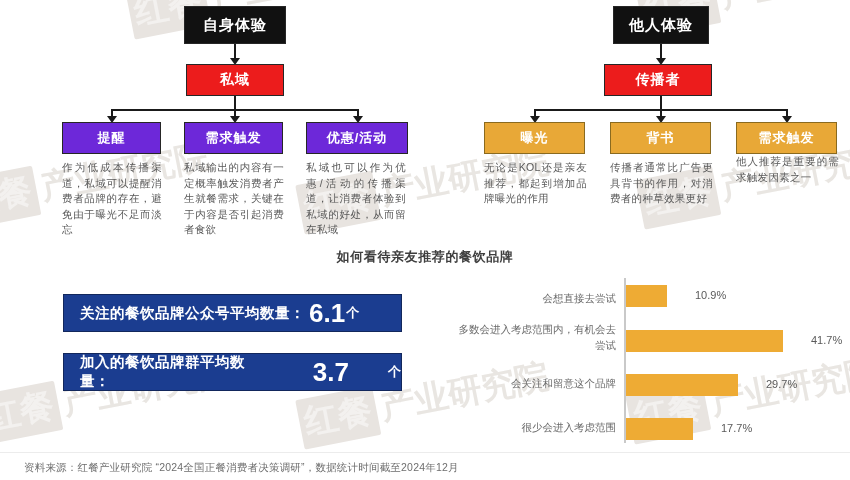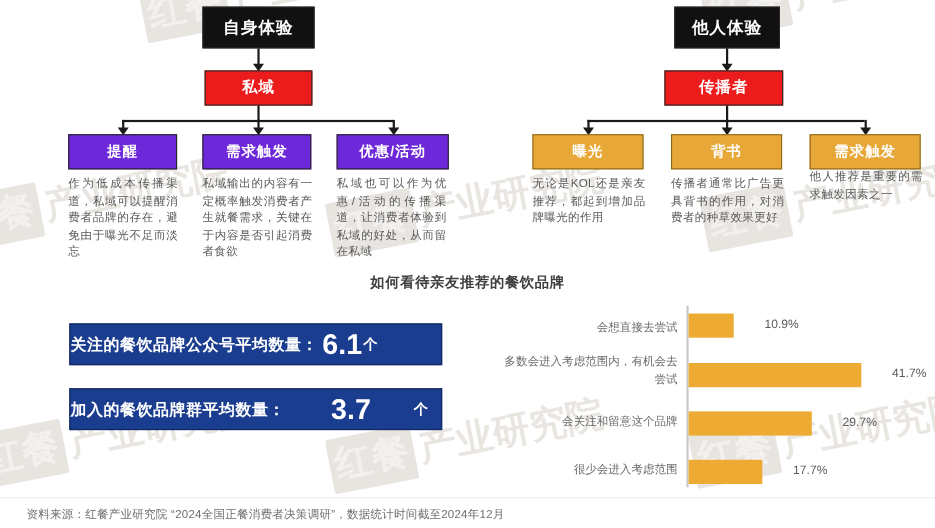--- a/index.html
+++ b/index.html
@@ -78,20 +78,21 @@
     border-top:7px solid #1a1a1a;
   }
 
   
   .banner{
     position:absolute;
     box-sizing:border-box;
     background:#1b3d90;
     border:1.5px solid #12275c;
     display:flex;align-items:center;
+    padding-left:16px;
     color:#ffffff;
   }
   .banner .btxt{font-size:14.5px;font-weight:bold;letter-spacing:.5px;}
   .banner .bnum{font-size:26px;font-weight:bold;margin:0 1px 0 4px;line-height:1;}
   .banner .bunit{font-size:13px;font-weight:bold;}
 
   
   .chart-title{
     position:absolute;
     width:100%;text-align:center;

